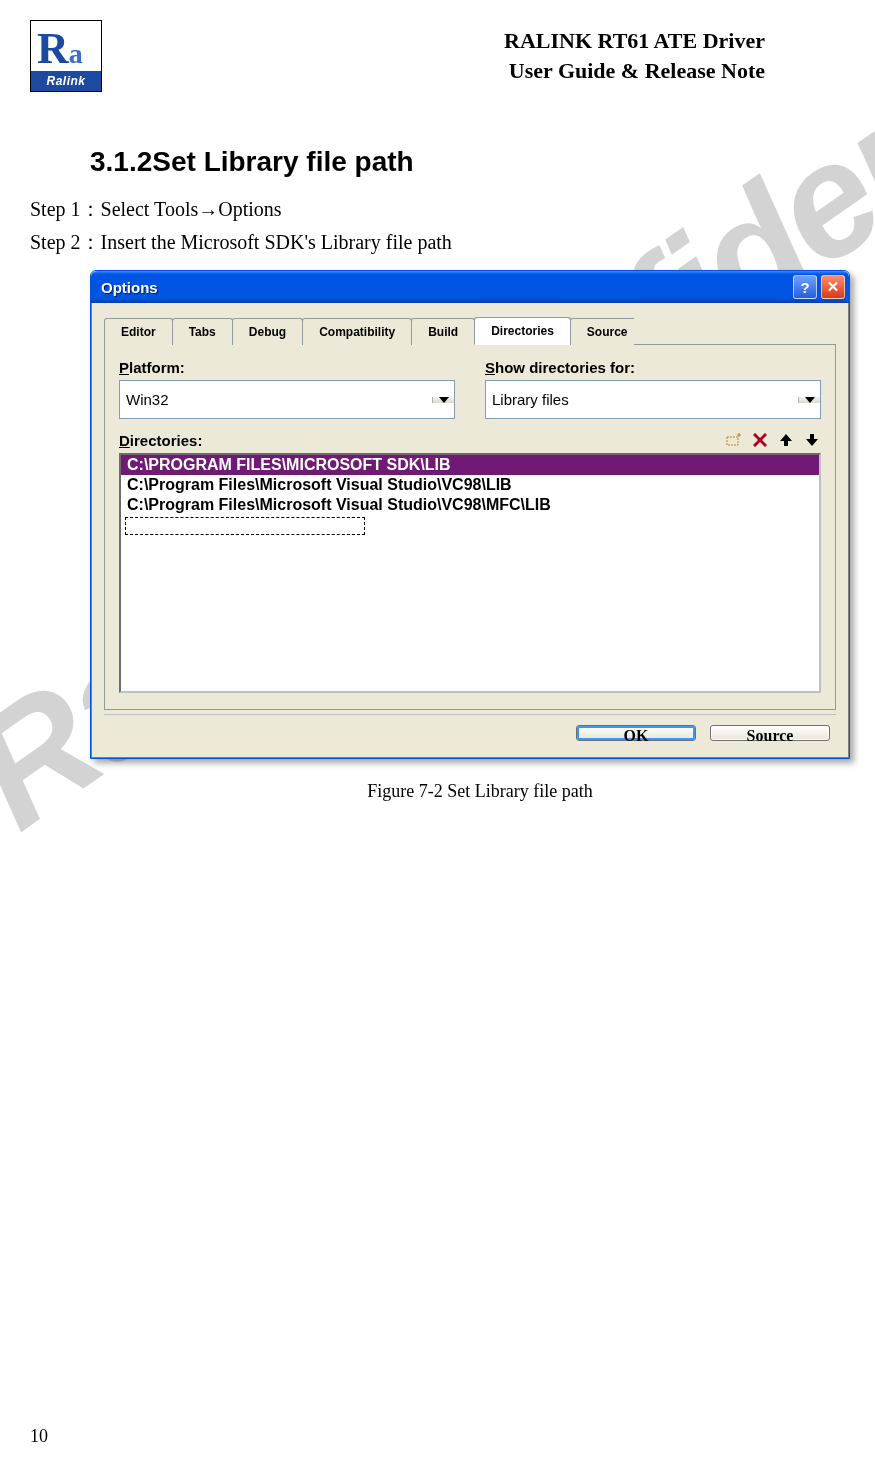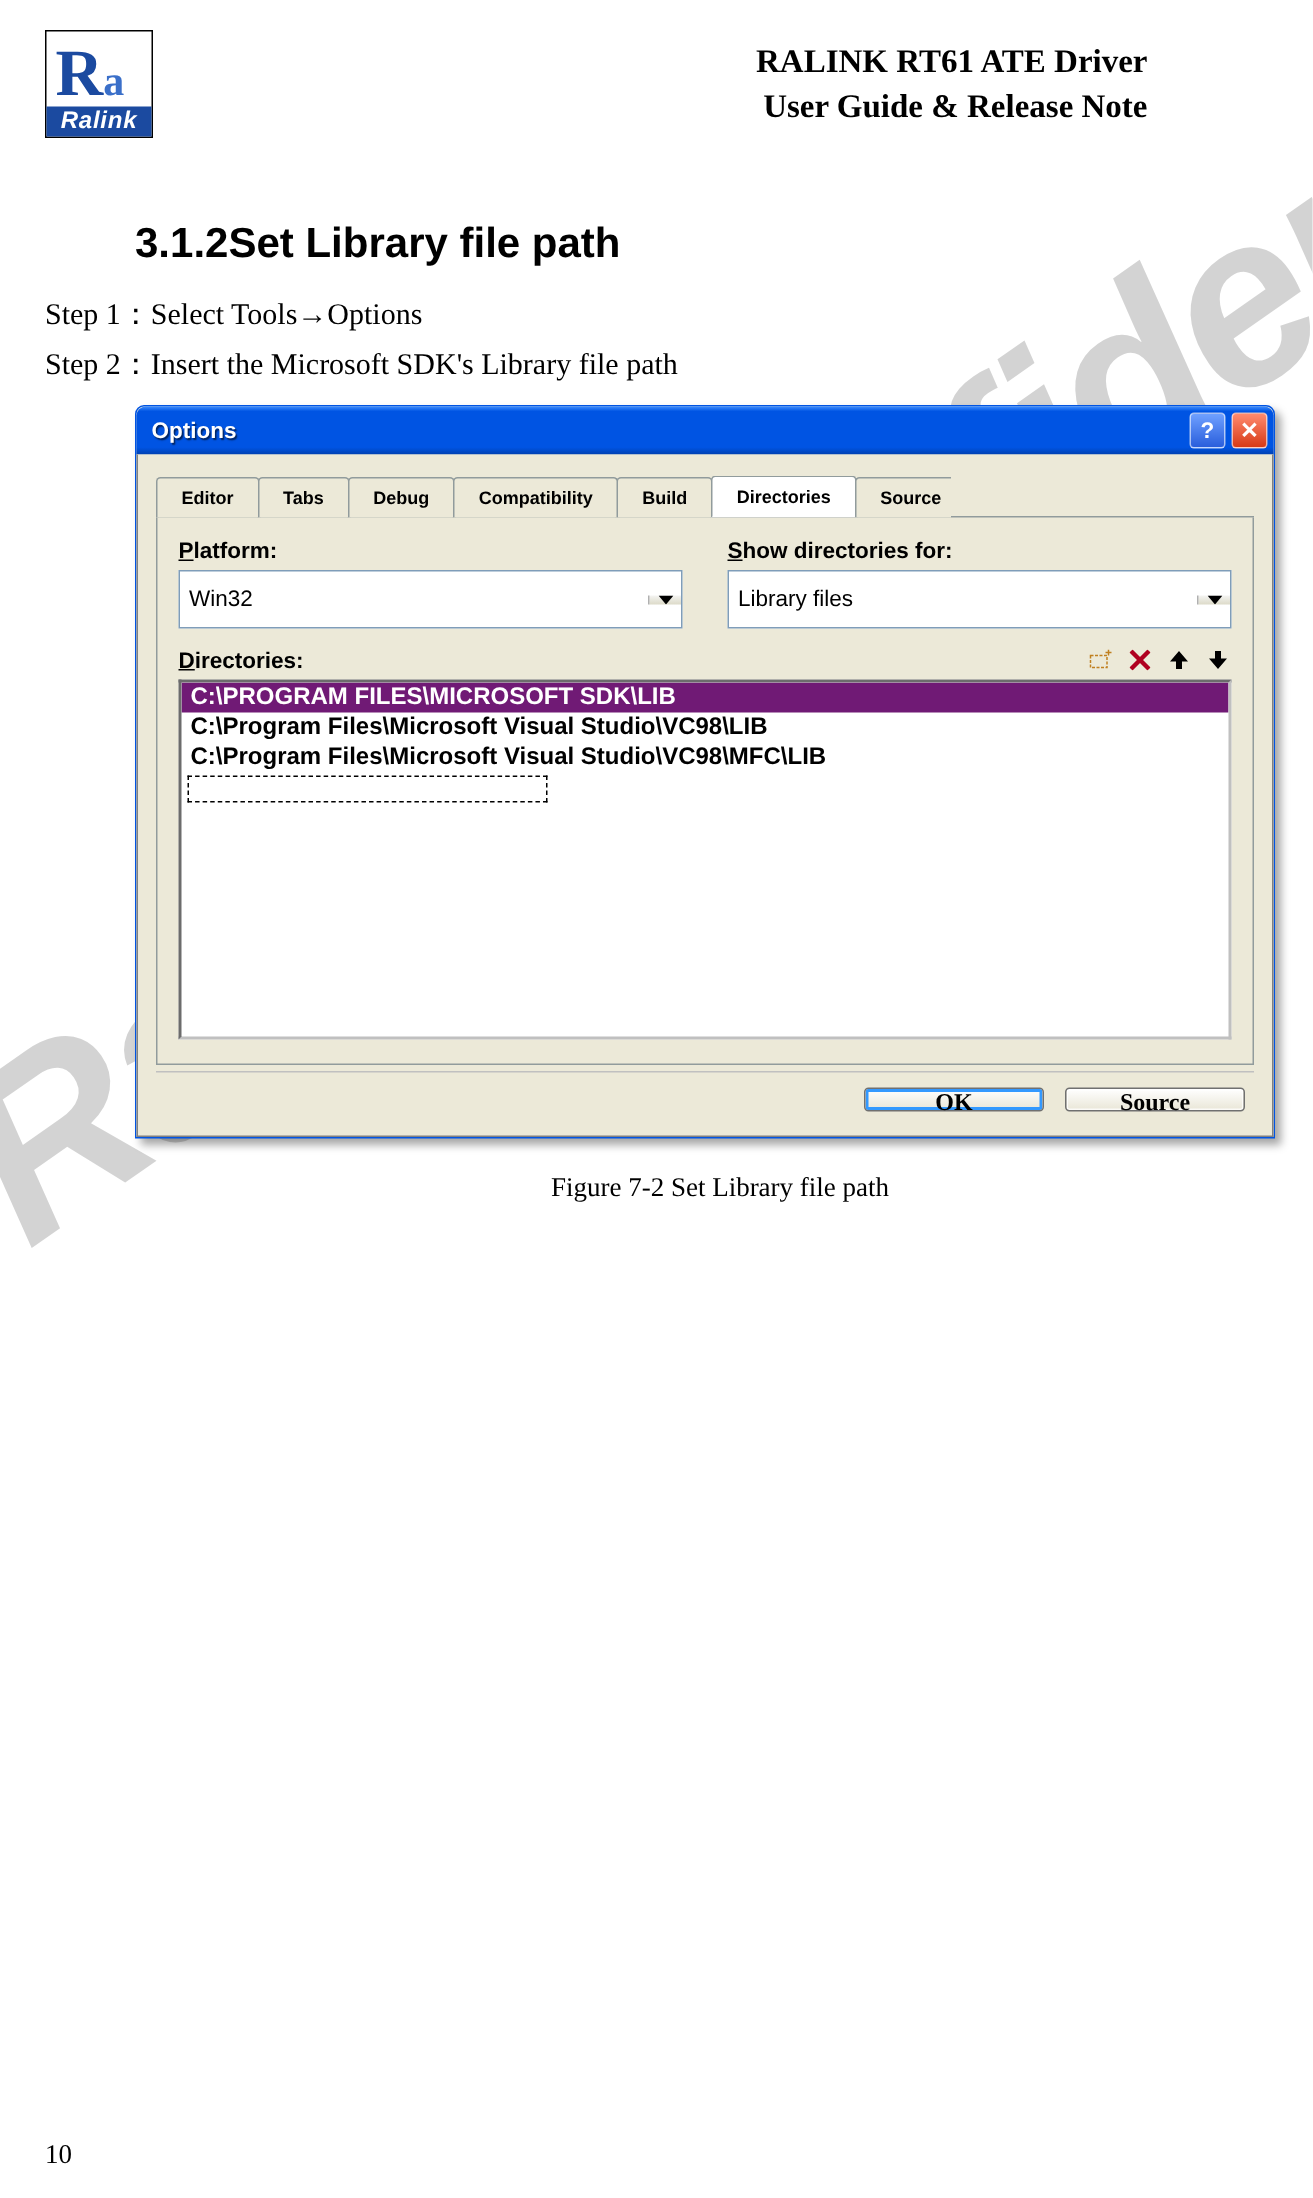--- a/index.html
+++ b/index.html
@@ -63,21 +63,21 @@
   .logo-mark .ra .a-small {
     font-size: 28px; color: #3a6fc9;
   }
   .logo-mark .bar {
     position: absolute; left: 0; right: 0; bottom: 0;
     height: 20px; background: #1b4aa0;
     display:flex; align-items:center; justify-content:center;
   }
   .logo-mark .bar span {
     color:#fff; font-family: Arial, sans-serif;
-    font-size: 16px; font-style: italic; font-weight:bold;
+    font-size: 12px; font-style: italic; font-weight:bold;
     letter-spacing: 0.5px;
   }
   .doc-title-block {
     text-align: right;
     font-family: "Times New Roman", serif;
     font-weight: bold;
     font-size: 22px;
     line-height: 1.35;
     padding-right: 60px;
   }

